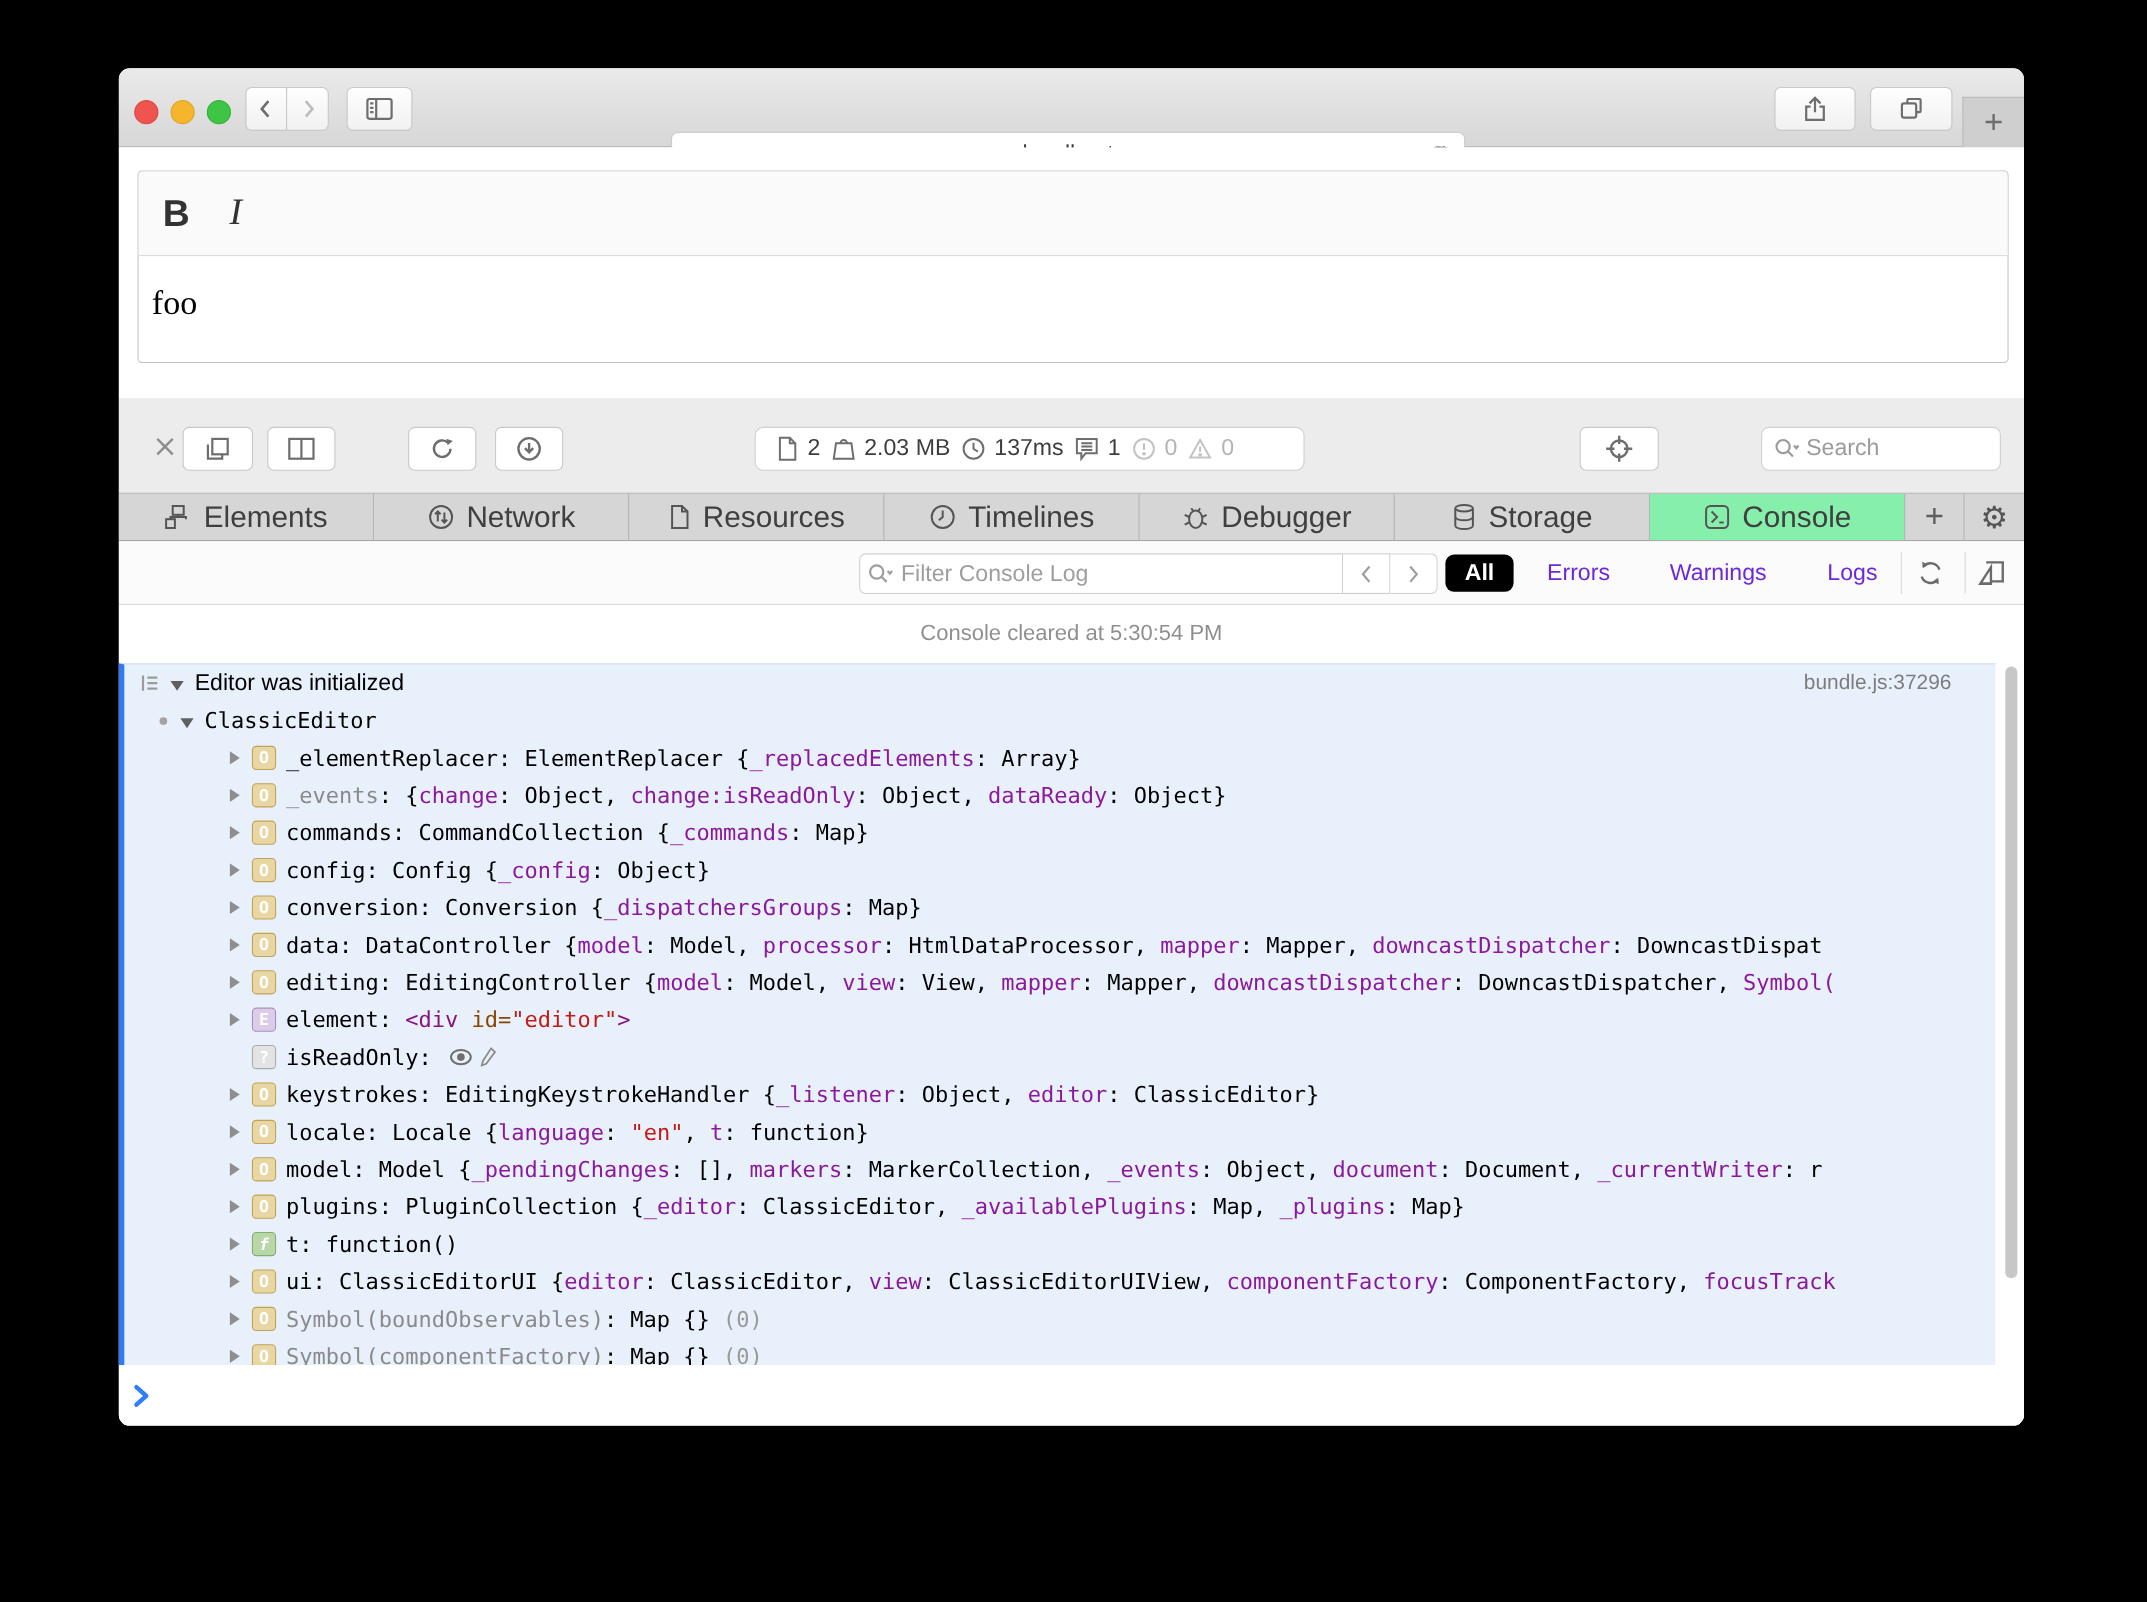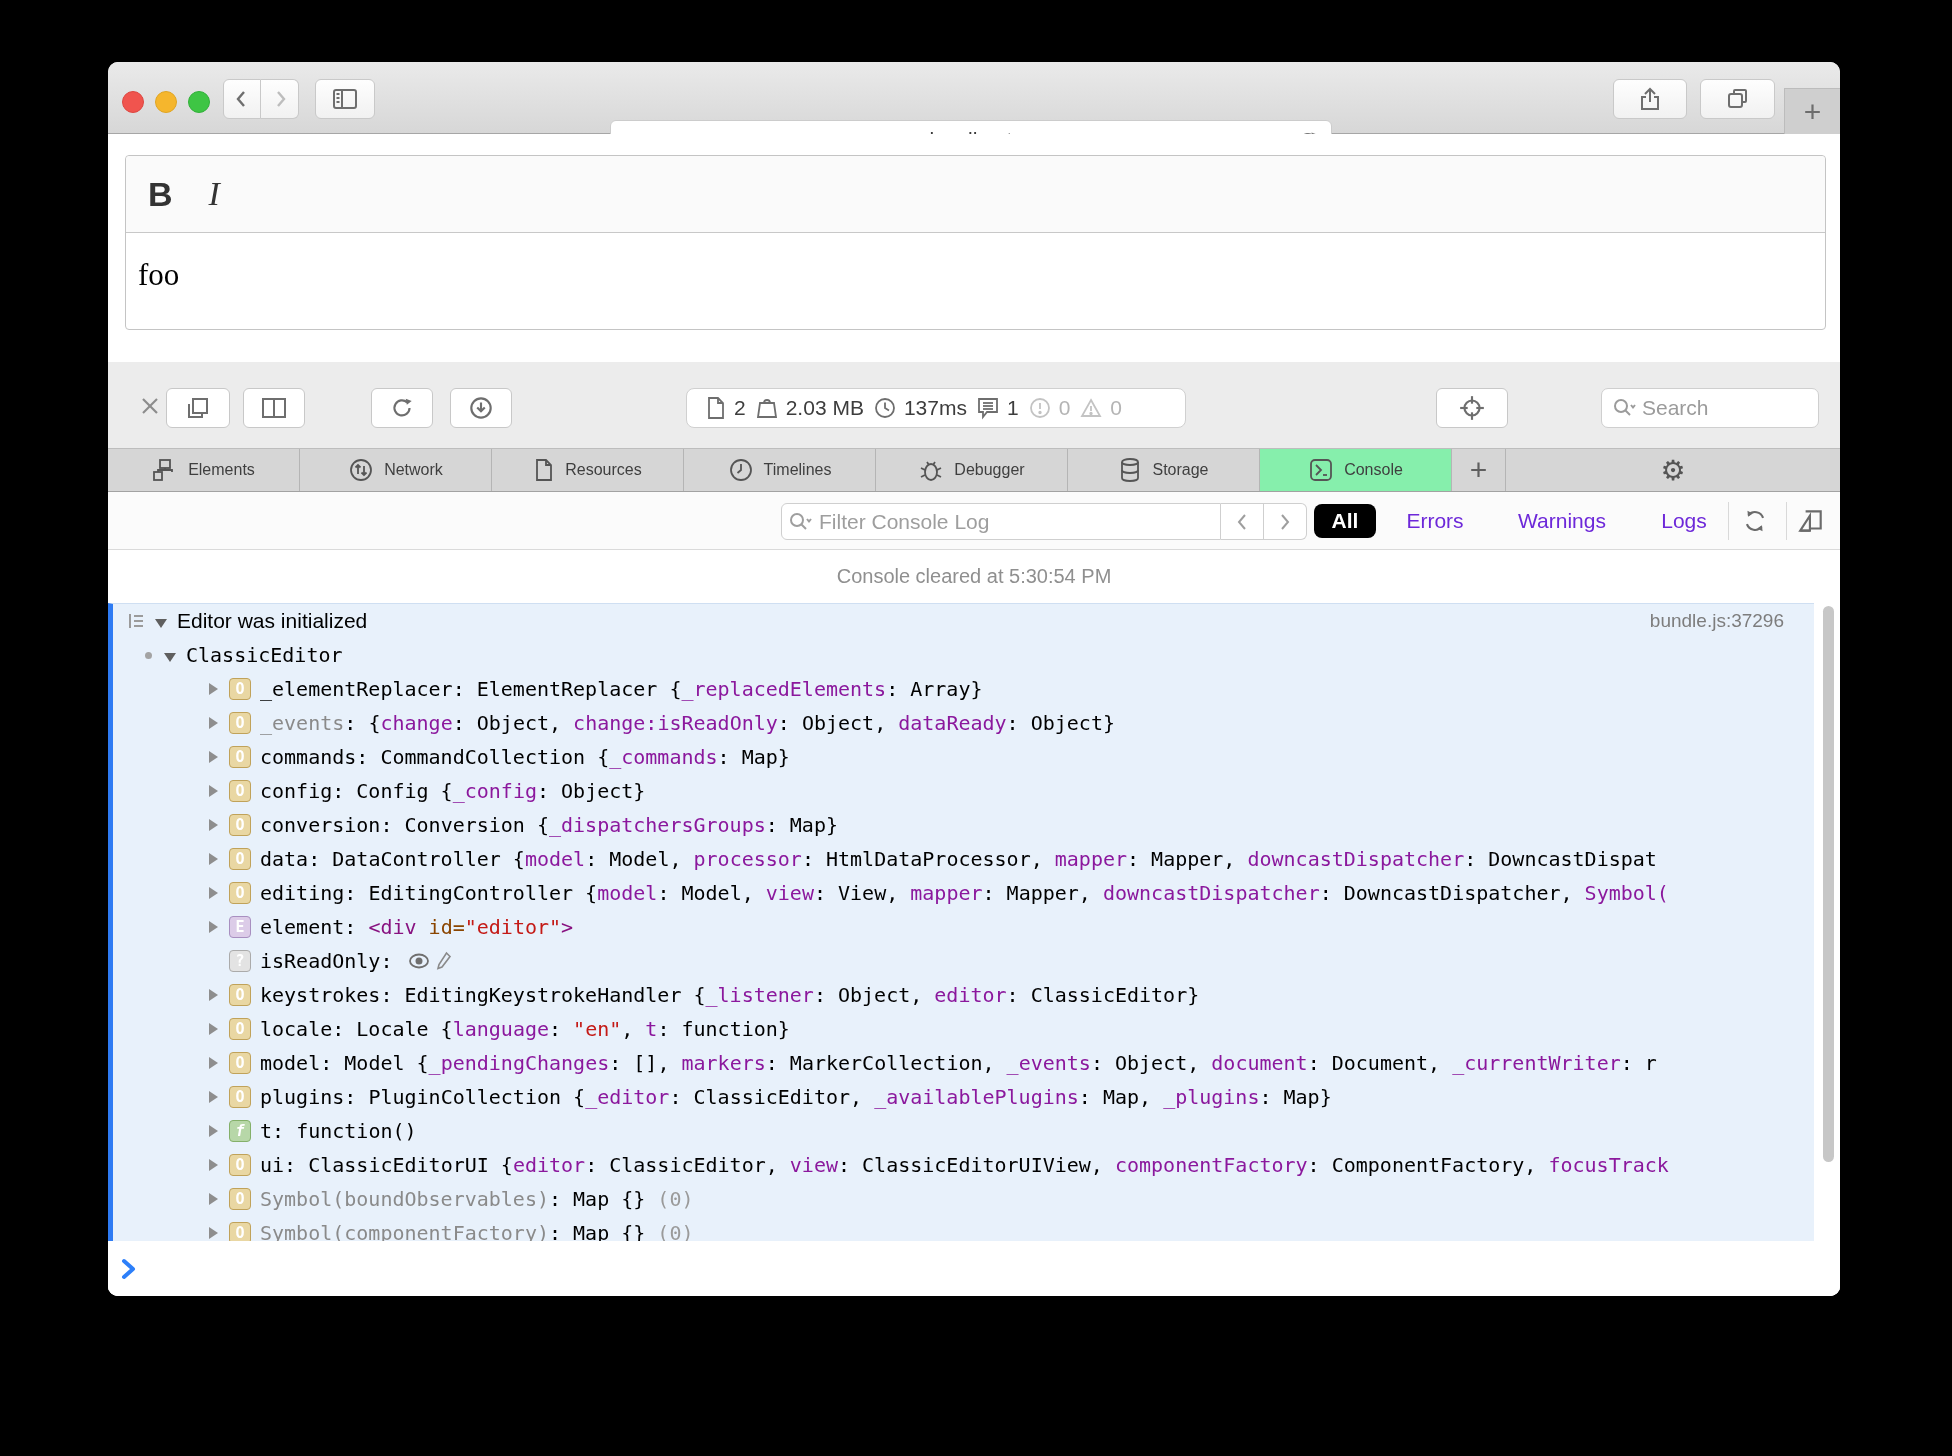--- a/index.html
+++ b/index.html
@@ -36,21 +36,21 @@
   .dbtn svg{stroke:#6e6e6e;fill:none;stroke-width:2;}
   .statspill{position:absolute;left:578px;top:26px;width:500px;height:40px;background:#fff;border:1px solid #d0d0d0;border-radius:8px;display:flex;align-items:center;padding:0 18px;gap:9px;font-size:21px;color:#3d3d3d;}
   .stat{display:flex;align-items:center;gap:7px;flex:0 0 auto;}
   .stat svg{stroke:#6e6e6e;fill:none;stroke-width:1.8;}
   .stat.dim{color:#b4b4b4;}
   .stat.dim svg{stroke:#c3c3c3;}
   .searchfield{position:absolute;left:1493px;top:26px;width:218px;height:40px;background:#fff;border:1px solid #cfcfcf;border-radius:7px;display:flex;align-items:center;padding:0 10px;gap:6px;font-size:21px;color:#9b9b9b;}
   .searchfield svg{stroke:#9b9b9b;fill:none;stroke-width:2;}
   
   .tabrow{position:absolute;left:0;top:86px;width:100%;height:44px;background:#d6d6d6;border-top:1px solid #bdbdbd;border-bottom:1px solid #a2a2a2;display:flex;}
-  .tab{width:192px;height:100%;border-right:1px solid #b5b5b5;display:flex;align-items:center;justify-content:center;gap:10px;font-size:16px;color:#3f3f3f;}
+  .tab{width:232px;height:100%;border-right:1px solid #b5b5b5;display:flex;align-items:center;justify-content:center;gap:10px;font-size:27px;color:#3f3f3f;}
   .tab svg{stroke:#555;fill:none;stroke-width:1.8;}
   .tab.active{background:#86efac;}
   .tabplus{width:54px;display:flex;align-items:center;justify-content:center;border-right:1px solid #b5b5b5;color:#5f5f5f;font-size:30px;font-weight:300;}
   .tabgear{flex:1;display:flex;align-items:center;justify-content:center;color:#555;font-size:28px;}
   
   .filterrow{position:absolute;left:0;top:130px;width:100%;height:58px;background:#fbfbfb;border-bottom:1px solid #dadada;}
   .ffield{position:absolute;left:673px;top:11px;height:37px;display:flex;}
   .finput{width:440px;height:100%;background:#fff;border:1px solid #cfcfcf;border-radius:6px 0 0 6px;display:flex;align-items:center;padding:0 6px;gap:7px;font-size:21px;color:#9e9e9e;}
   .finput svg,.fseg svg{stroke:#9e9e9e;fill:none;stroke-width:2;}
   .fseg{width:43px;height:100%;background:#fff;border:1px solid #cfcfcf;border-left:none;display:flex;align-items:center;justify-content:center;}
@@ -58,21 +58,21 @@
   .scope{position:absolute;top:12px;height:34px;display:flex;align-items:center;justify-content:center;font-size:21px;color:#6d28d9;}
   .scope.pill{background:#000000;color:#fff;border-radius:8px;font-weight:bold;}
   .fsep{position:absolute;top:10px;width:1px;height:38px;background:#d9d9d9;}
   .ficon{position:absolute;top:13px;width:34px;height:32px;display:flex;align-items:center;justify-content:center;}
   .ficon svg{stroke:#6b6b6b;fill:none;stroke-width:2;}
   
   .consolearea{position:absolute;left:0;top:188px;right:0;bottom:0;background:#fff;}
   .cleared{height:53px;display:flex;align-items:center;justify-content:center;font-size:20px;color:#8f8f8f;}
   .logentry{position:absolute;left:0;top:53px;right:26px;height:638px;background:#e8f1fb;border-left:5px solid #2e7bf3;border-top:1px solid #cfdff2;overflow:hidden;}
   .lrow{height:34px;display:flex;align-items:center;font-family:"DejaVu Sans Mono",monospace;font-size:20px;color:#000;white-space:pre;}
-  .lrow.header{font-family:"Liberation Sans",sans-serif;font-size:21px;padding-left:14px;padding-right:30px;}
+  .lrow.header{font-family:"Liberation Sans",sans-serif;font-size:21px;padding-left:14px;padding-right:40px;}
   .lrow.classrow{padding-left:32px;}
   .lrow.prop{padding-left:96px;}
   .hspacer{flex:1;}
   .srclink{font-size:19px;color:#7d7d7d;font-family:"Liberation Sans",sans-serif;}
   .caret-d{width:0;height:0;border-top:9px solid #5f5f5f;border-left:6px solid transparent;border-right:6px solid transparent;margin:4px 10px 0 0;flex:0 0 auto;}
   .caret-r{width:0;height:0;border-left:9px solid #8e8e8e;border-top:6px solid transparent;border-bottom:6px solid transparent;margin-right:11px;flex:0 0 auto;}
   .caret-sp{width:20px;flex:0 0 auto;}
   .bullet{width:7px;height:7px;border-radius:50%;background:#a3a3a3;margin-right:12px;flex:0 0 auto;}
   .ibox{width:22px;height:22px;border-radius:4px;margin-right:9px;display:flex;align-items:center;justify-content:center;font-size:15px;font-weight:bold;color:#fff;flex:0 0 auto;font-family:"DejaVu Sans Mono",monospace;}
   .ibox.object{background:#e9d7a3;border:1px solid #c0a25a;}

